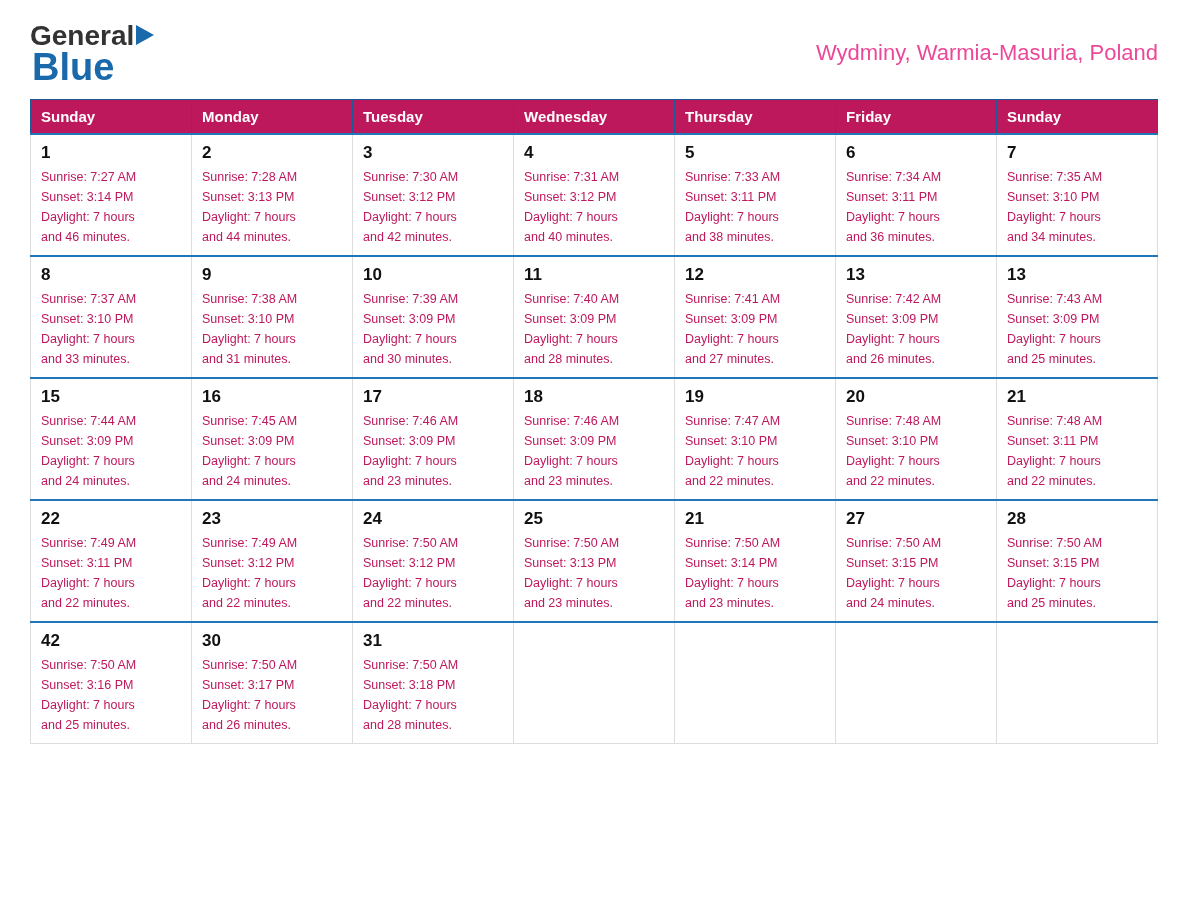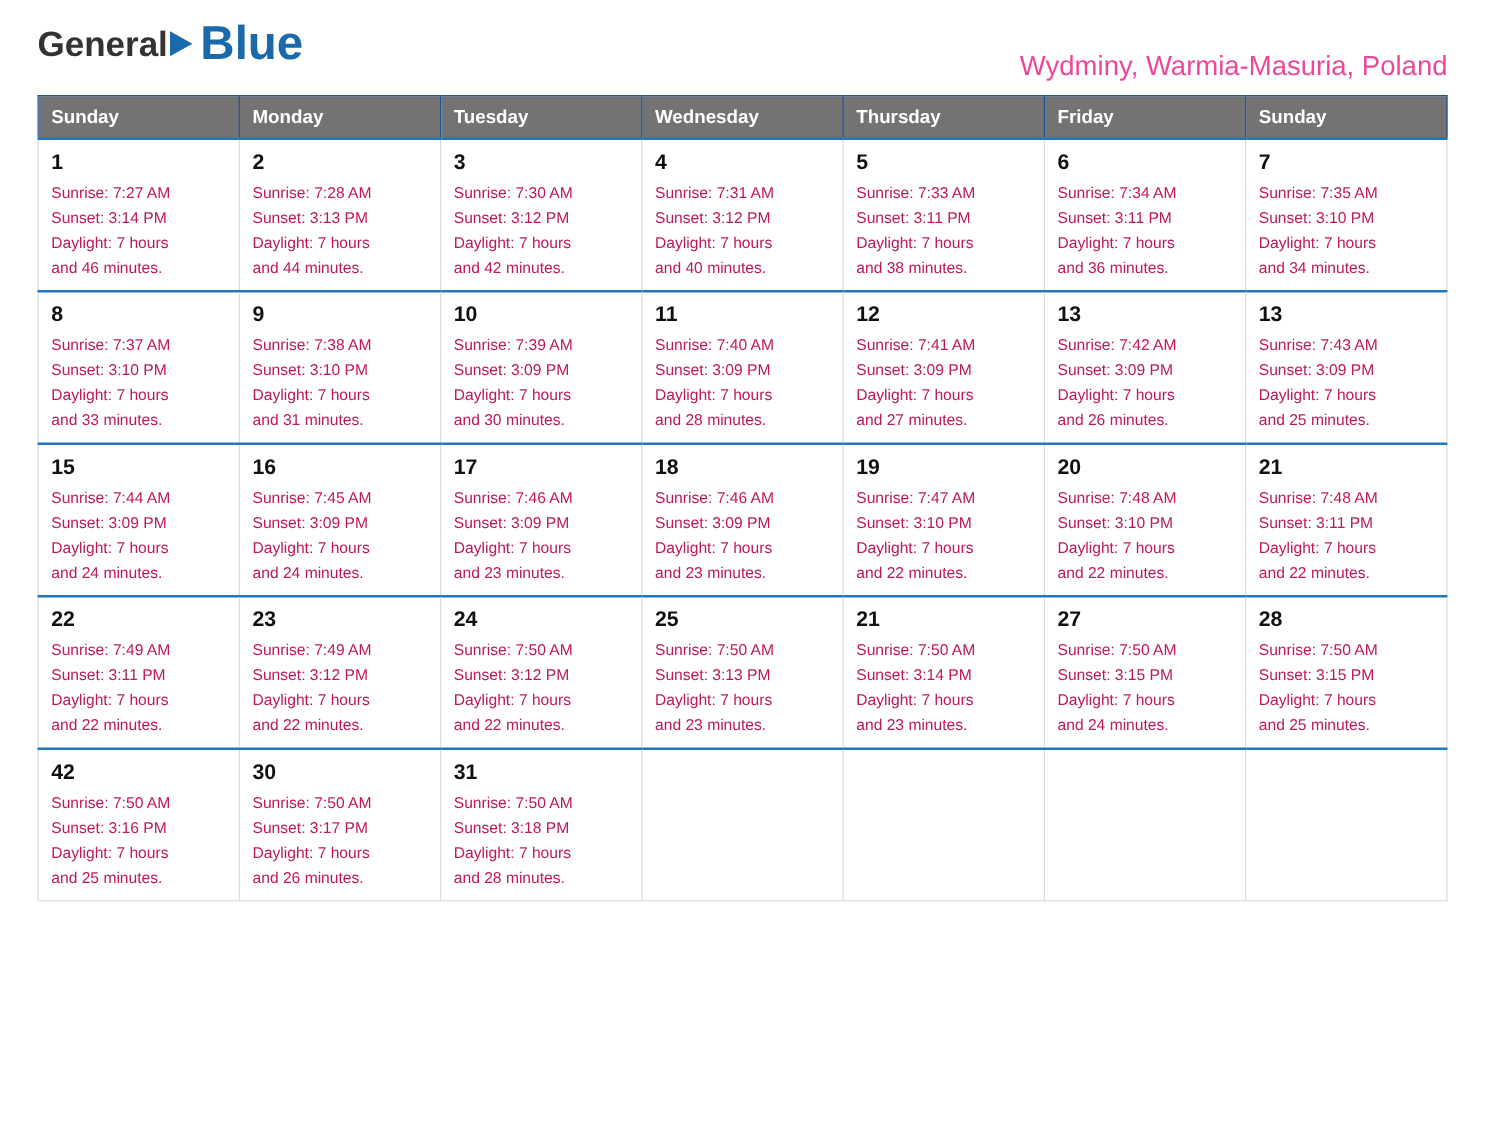--- a/index.html
+++ b/index.html
@@ -39,21 +39,21 @@
       font-size: 22px;
       color: #ec4899;
       margin-top: 20px;
     }
     .calendar-table {
       width: 100%;
       border-collapse: collapse;
       margin-top: 10px;
     }
     .calendar-table th {
-      background-color: #737373;
+      background-color: #be185d;
       color: #fff;
       font-size: 15px;
       font-weight: bold;
       padding: 8px 10px;
       text-align: left;
       border: 1px solid #1a5a99;
     }
     .calendar-table td {
       vertical-align: top;
       padding: 8px 10px;
@@ -81,21 +81,21 @@
     .day-info {
       font-size: 12.5px;
       color: #be185d;
       line-height: 1.6;
     }
     .empty-cell {
       background: #fff;
     }
     .logo-wrapper {
       display: flex;
-      flex-direction: row;
+      flex-direction: column;
       align-items: flex-start;
     }
     .logo-line1 {
       display: flex;
       align-items: center;
     }
   </style>
 </head>
 <body>
 

